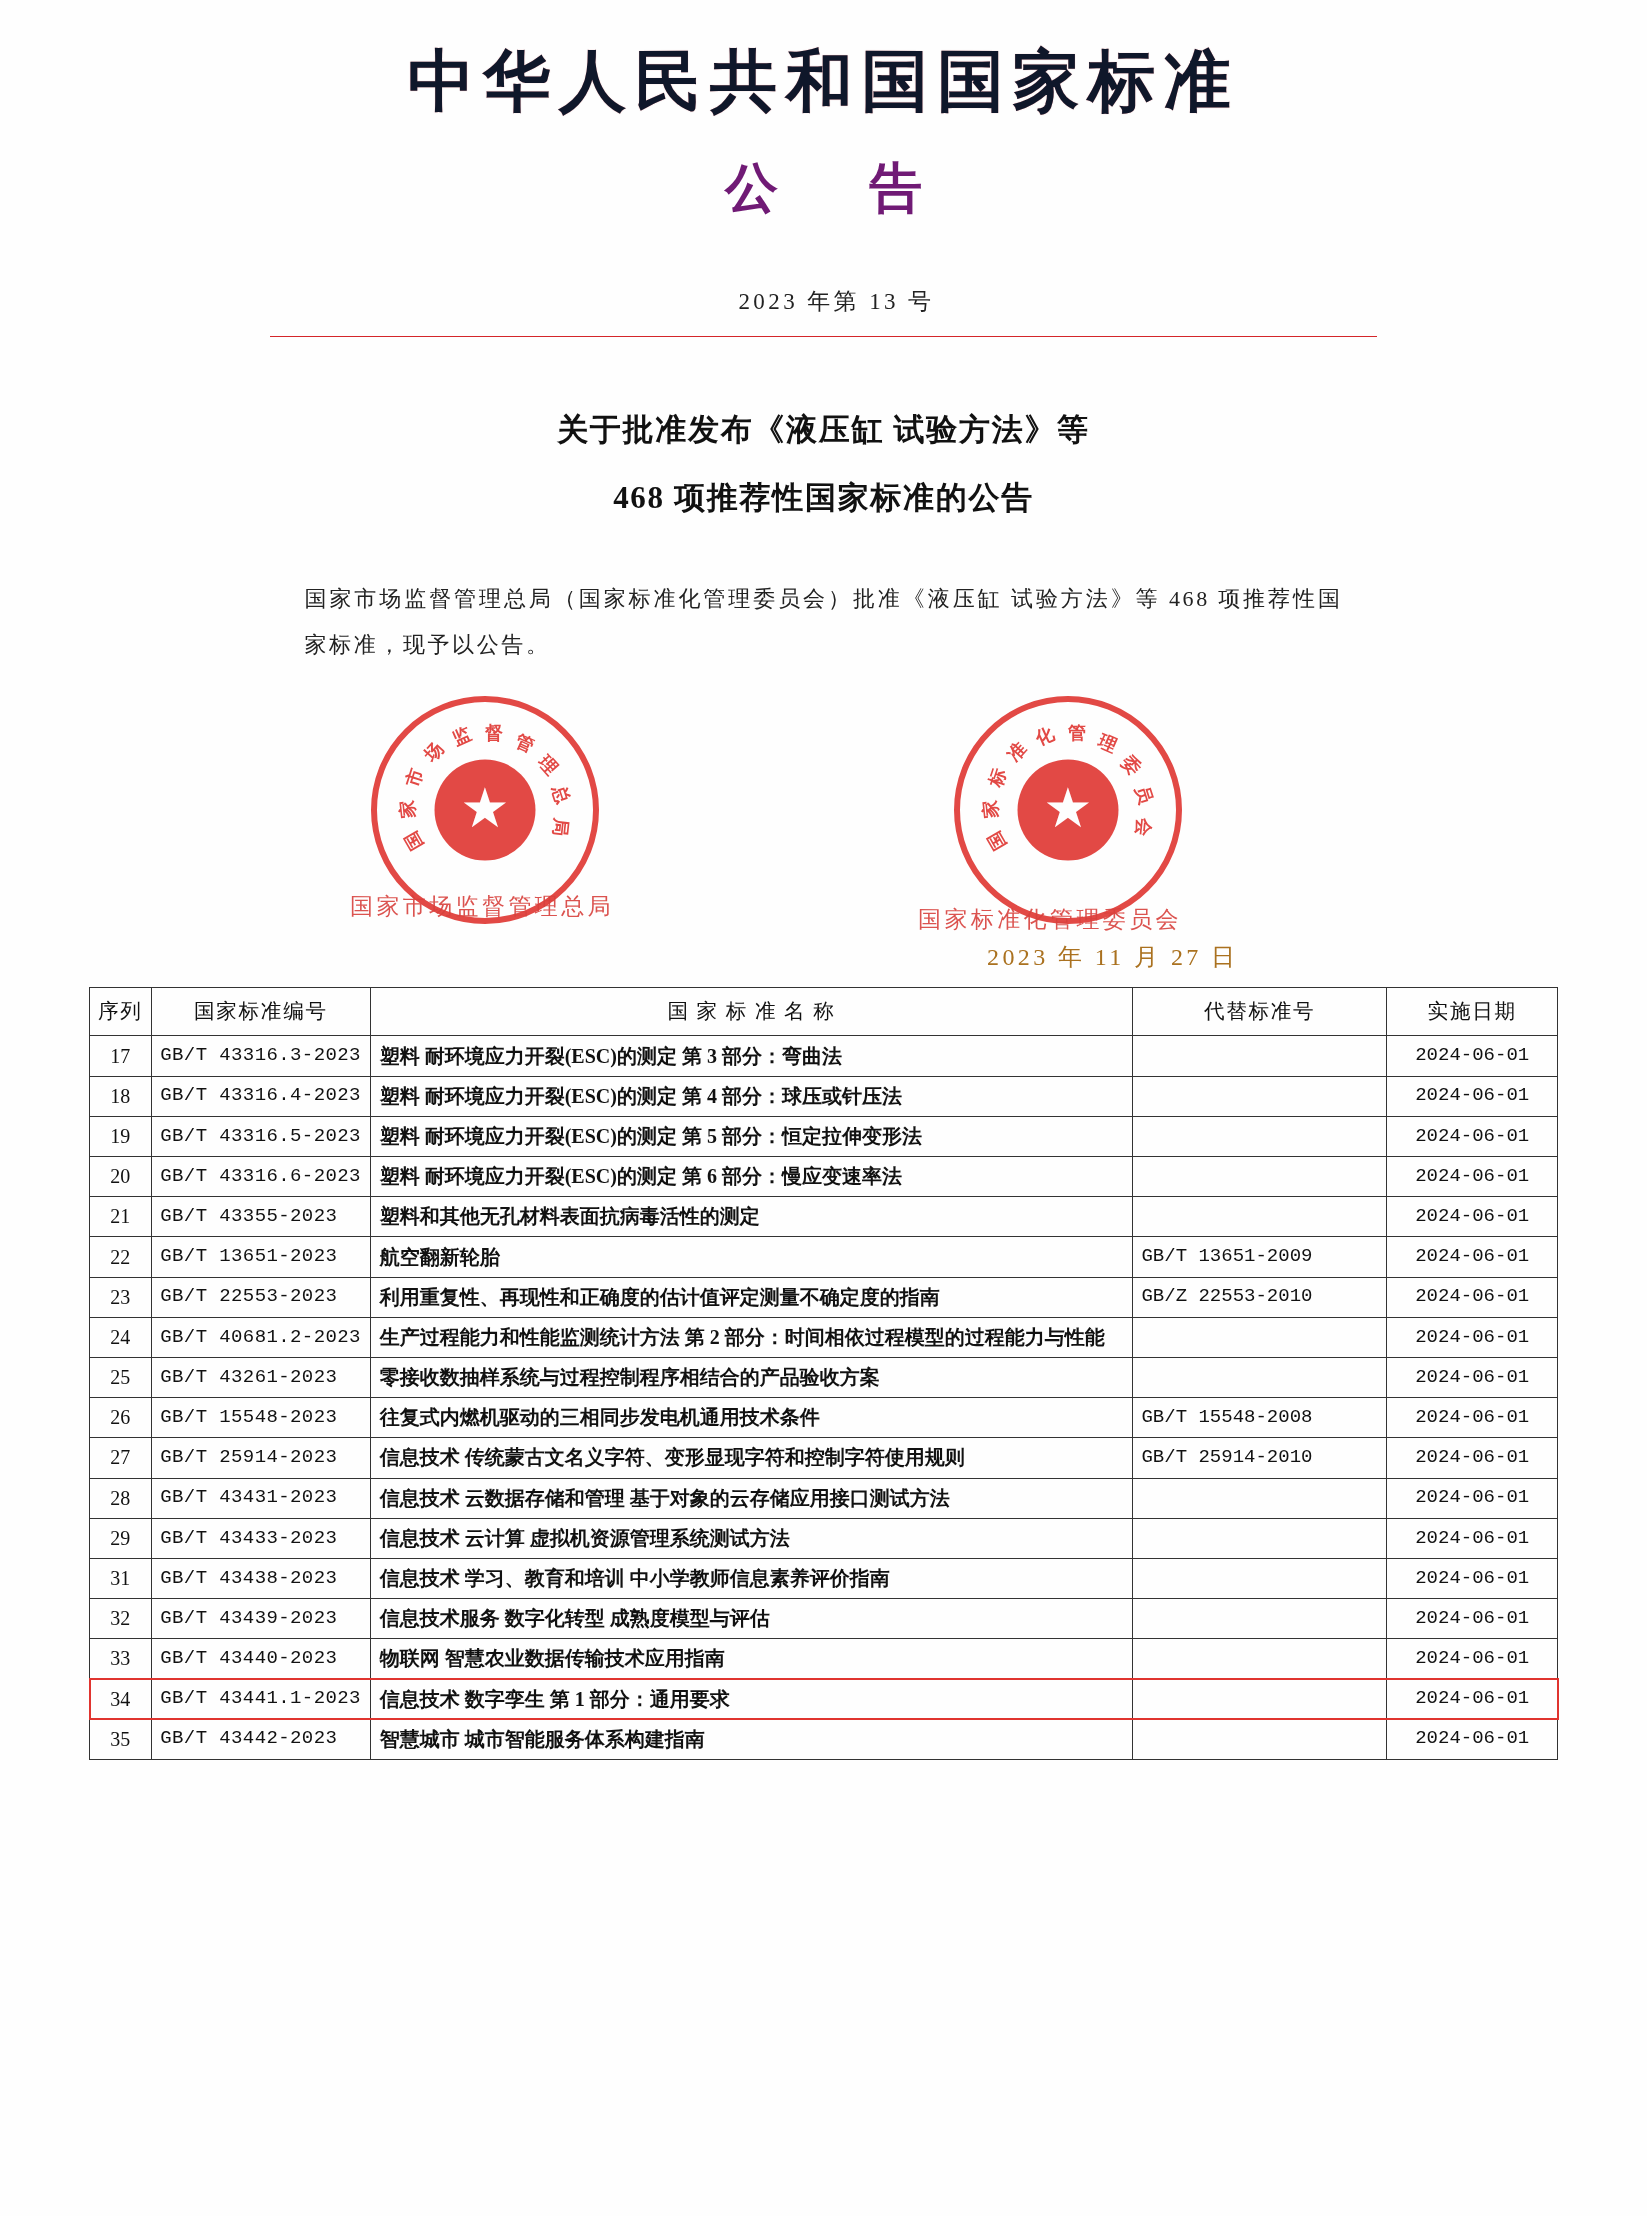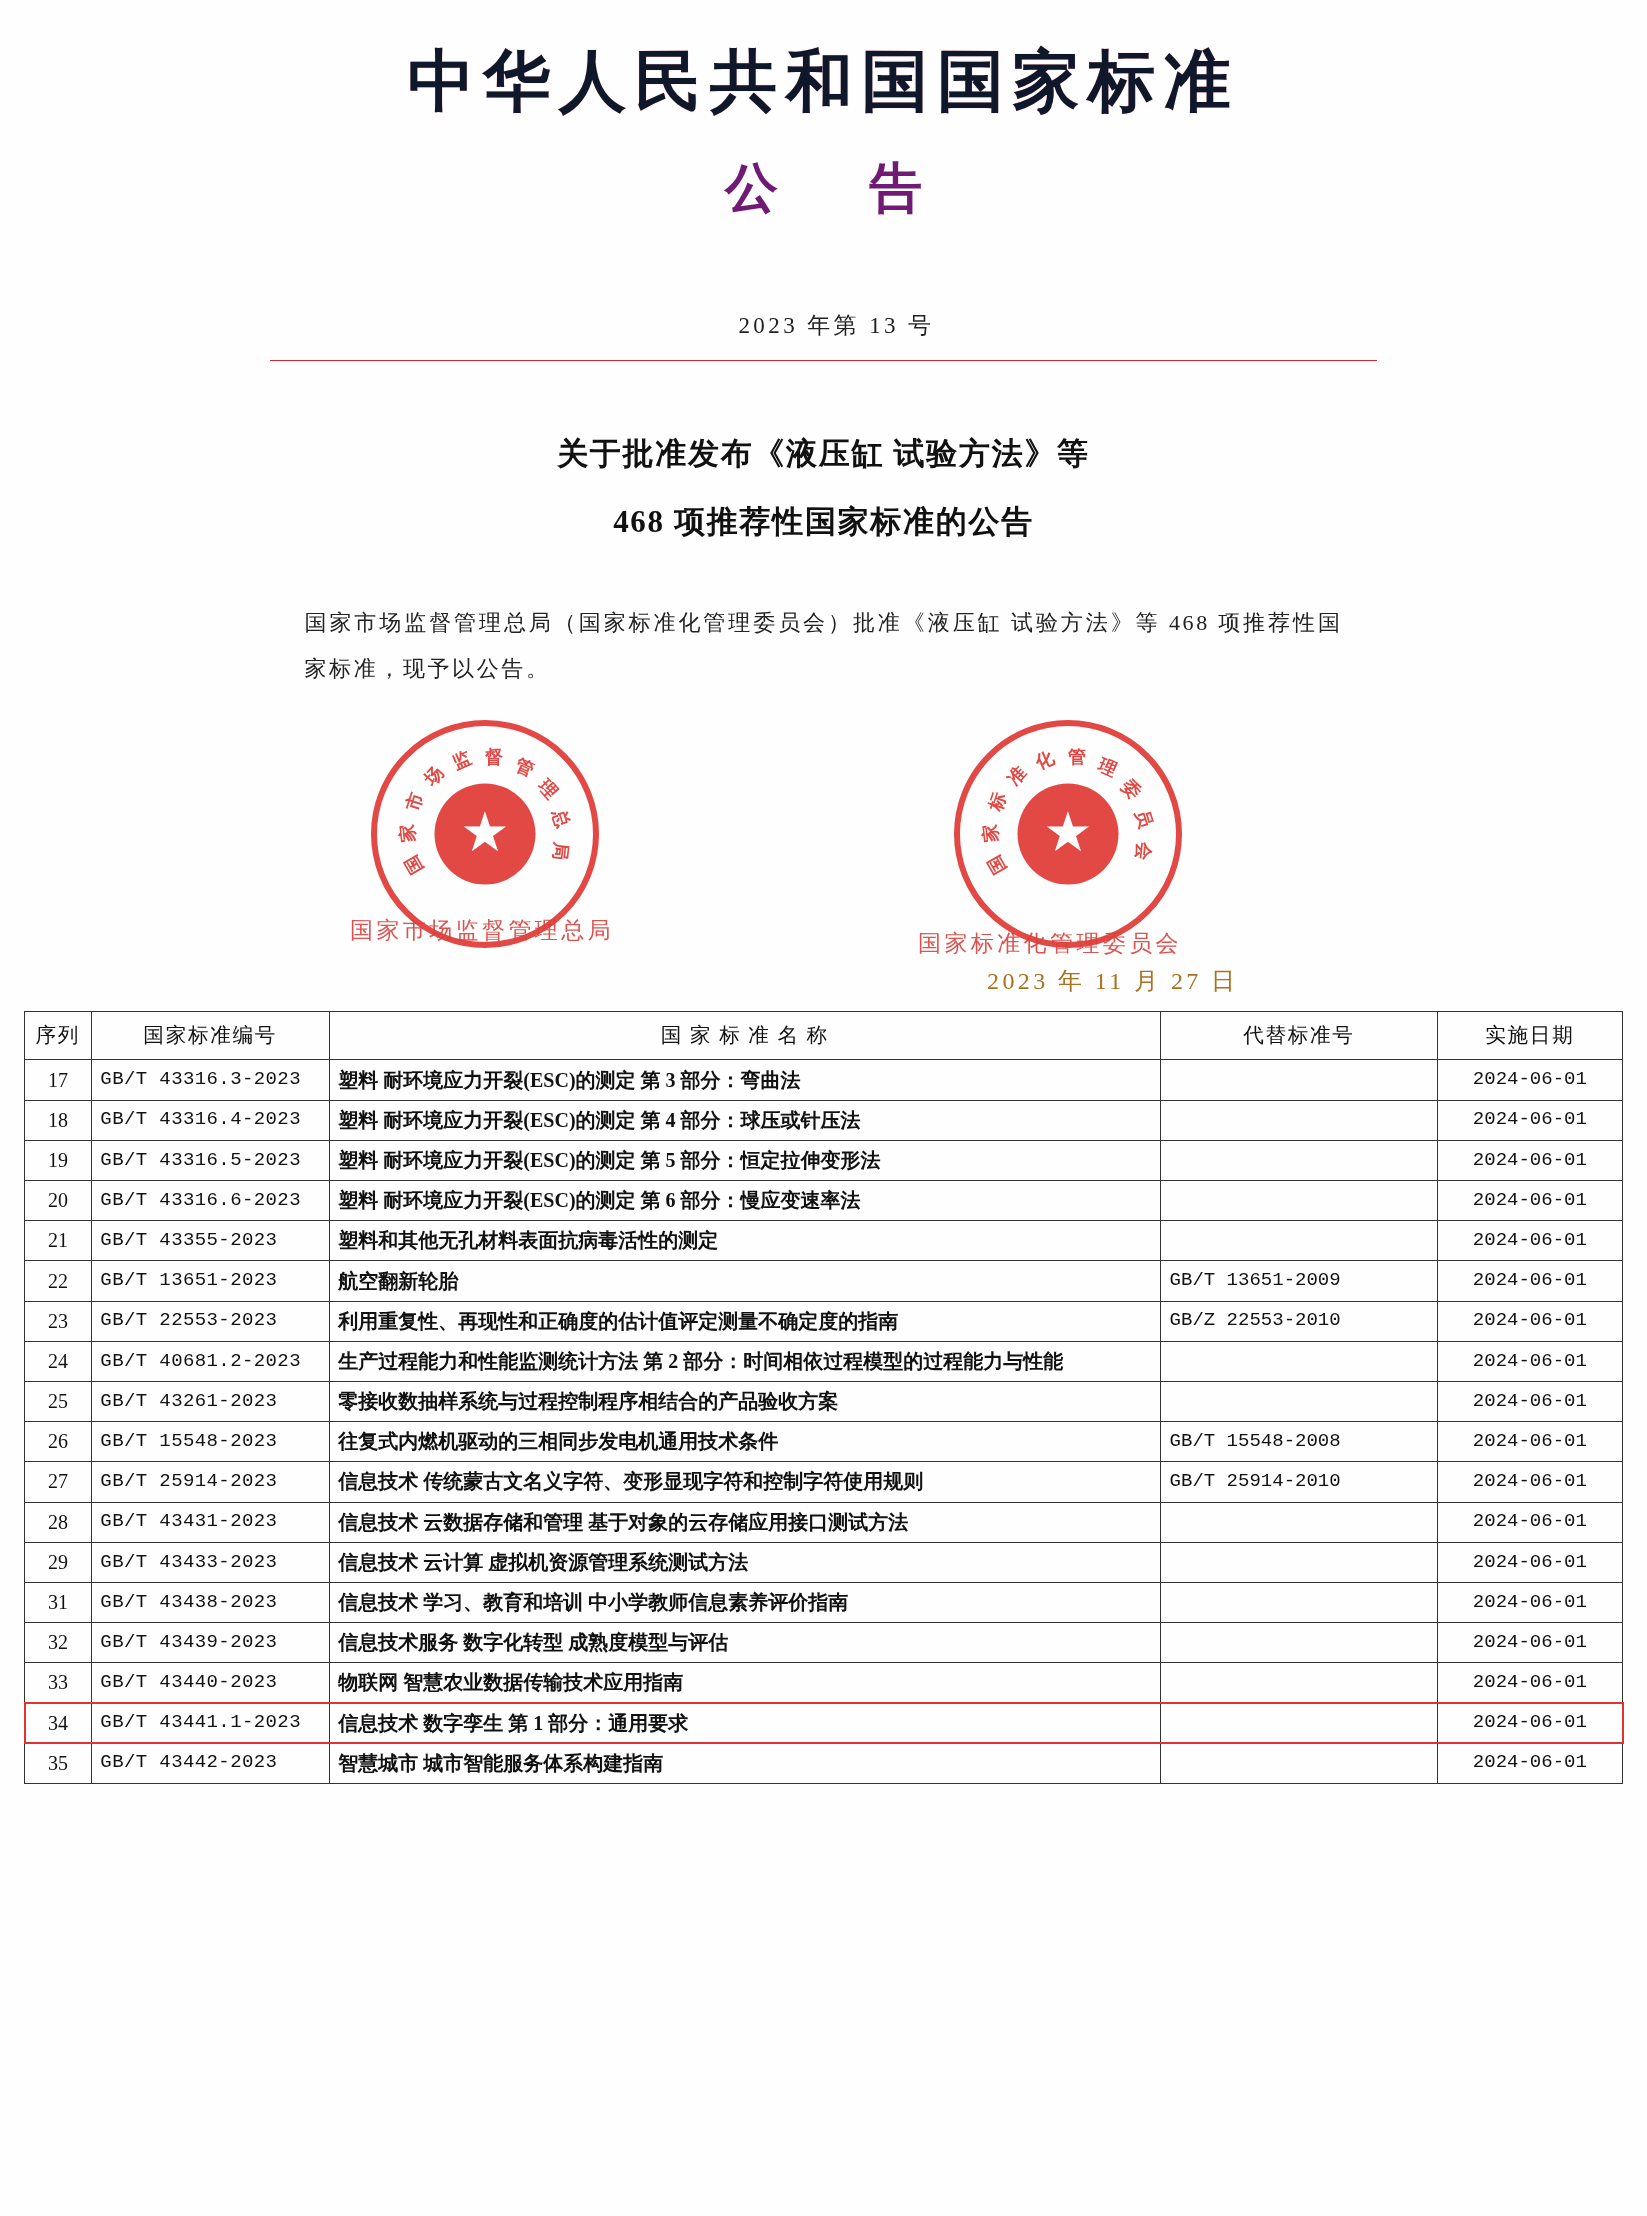--- a/index.html
+++ b/index.html
@@ -39,21 +39,21 @@
   }
   .gb-subtitle {
     color: #701a75;
     font-weight: bold;
     font-size: 53px;
     letter-spacing: 39px;
     margin-top: 34px;
     text-indent: 39px;
   }
   .gb-issue {
-    margin-top: 85px;
+    margin-top: 61px;
     font-size: 23px;
     letter-spacing: 3.4px;
     color: #222;
     padding-left: 26px;
   }
   .rule {
     width: 1107px;
     margin: 19px auto 0 auto;
     border-top: 1.7px solid #d4262a;
   }
@@ -144,21 +144,21 @@
     font-size: 24px;
     color: #a16207;
     letter-spacing: 3.4px;
     white-space: nowrap;
     opacity: .9;
   }
 
   
   .table-wrap {
     margin: 45px auto 0 auto;
-    width: 1599px;
+    width: 1469px;
     position: relative;
   }
   table.std {
     border-collapse: collapse;
     width: 100%;
     font-family: "Liberation Serif", "DejaVu Serif", serif;
     font-size: 20px;
     color: #111;
   }
   table.std th, table.std td {

